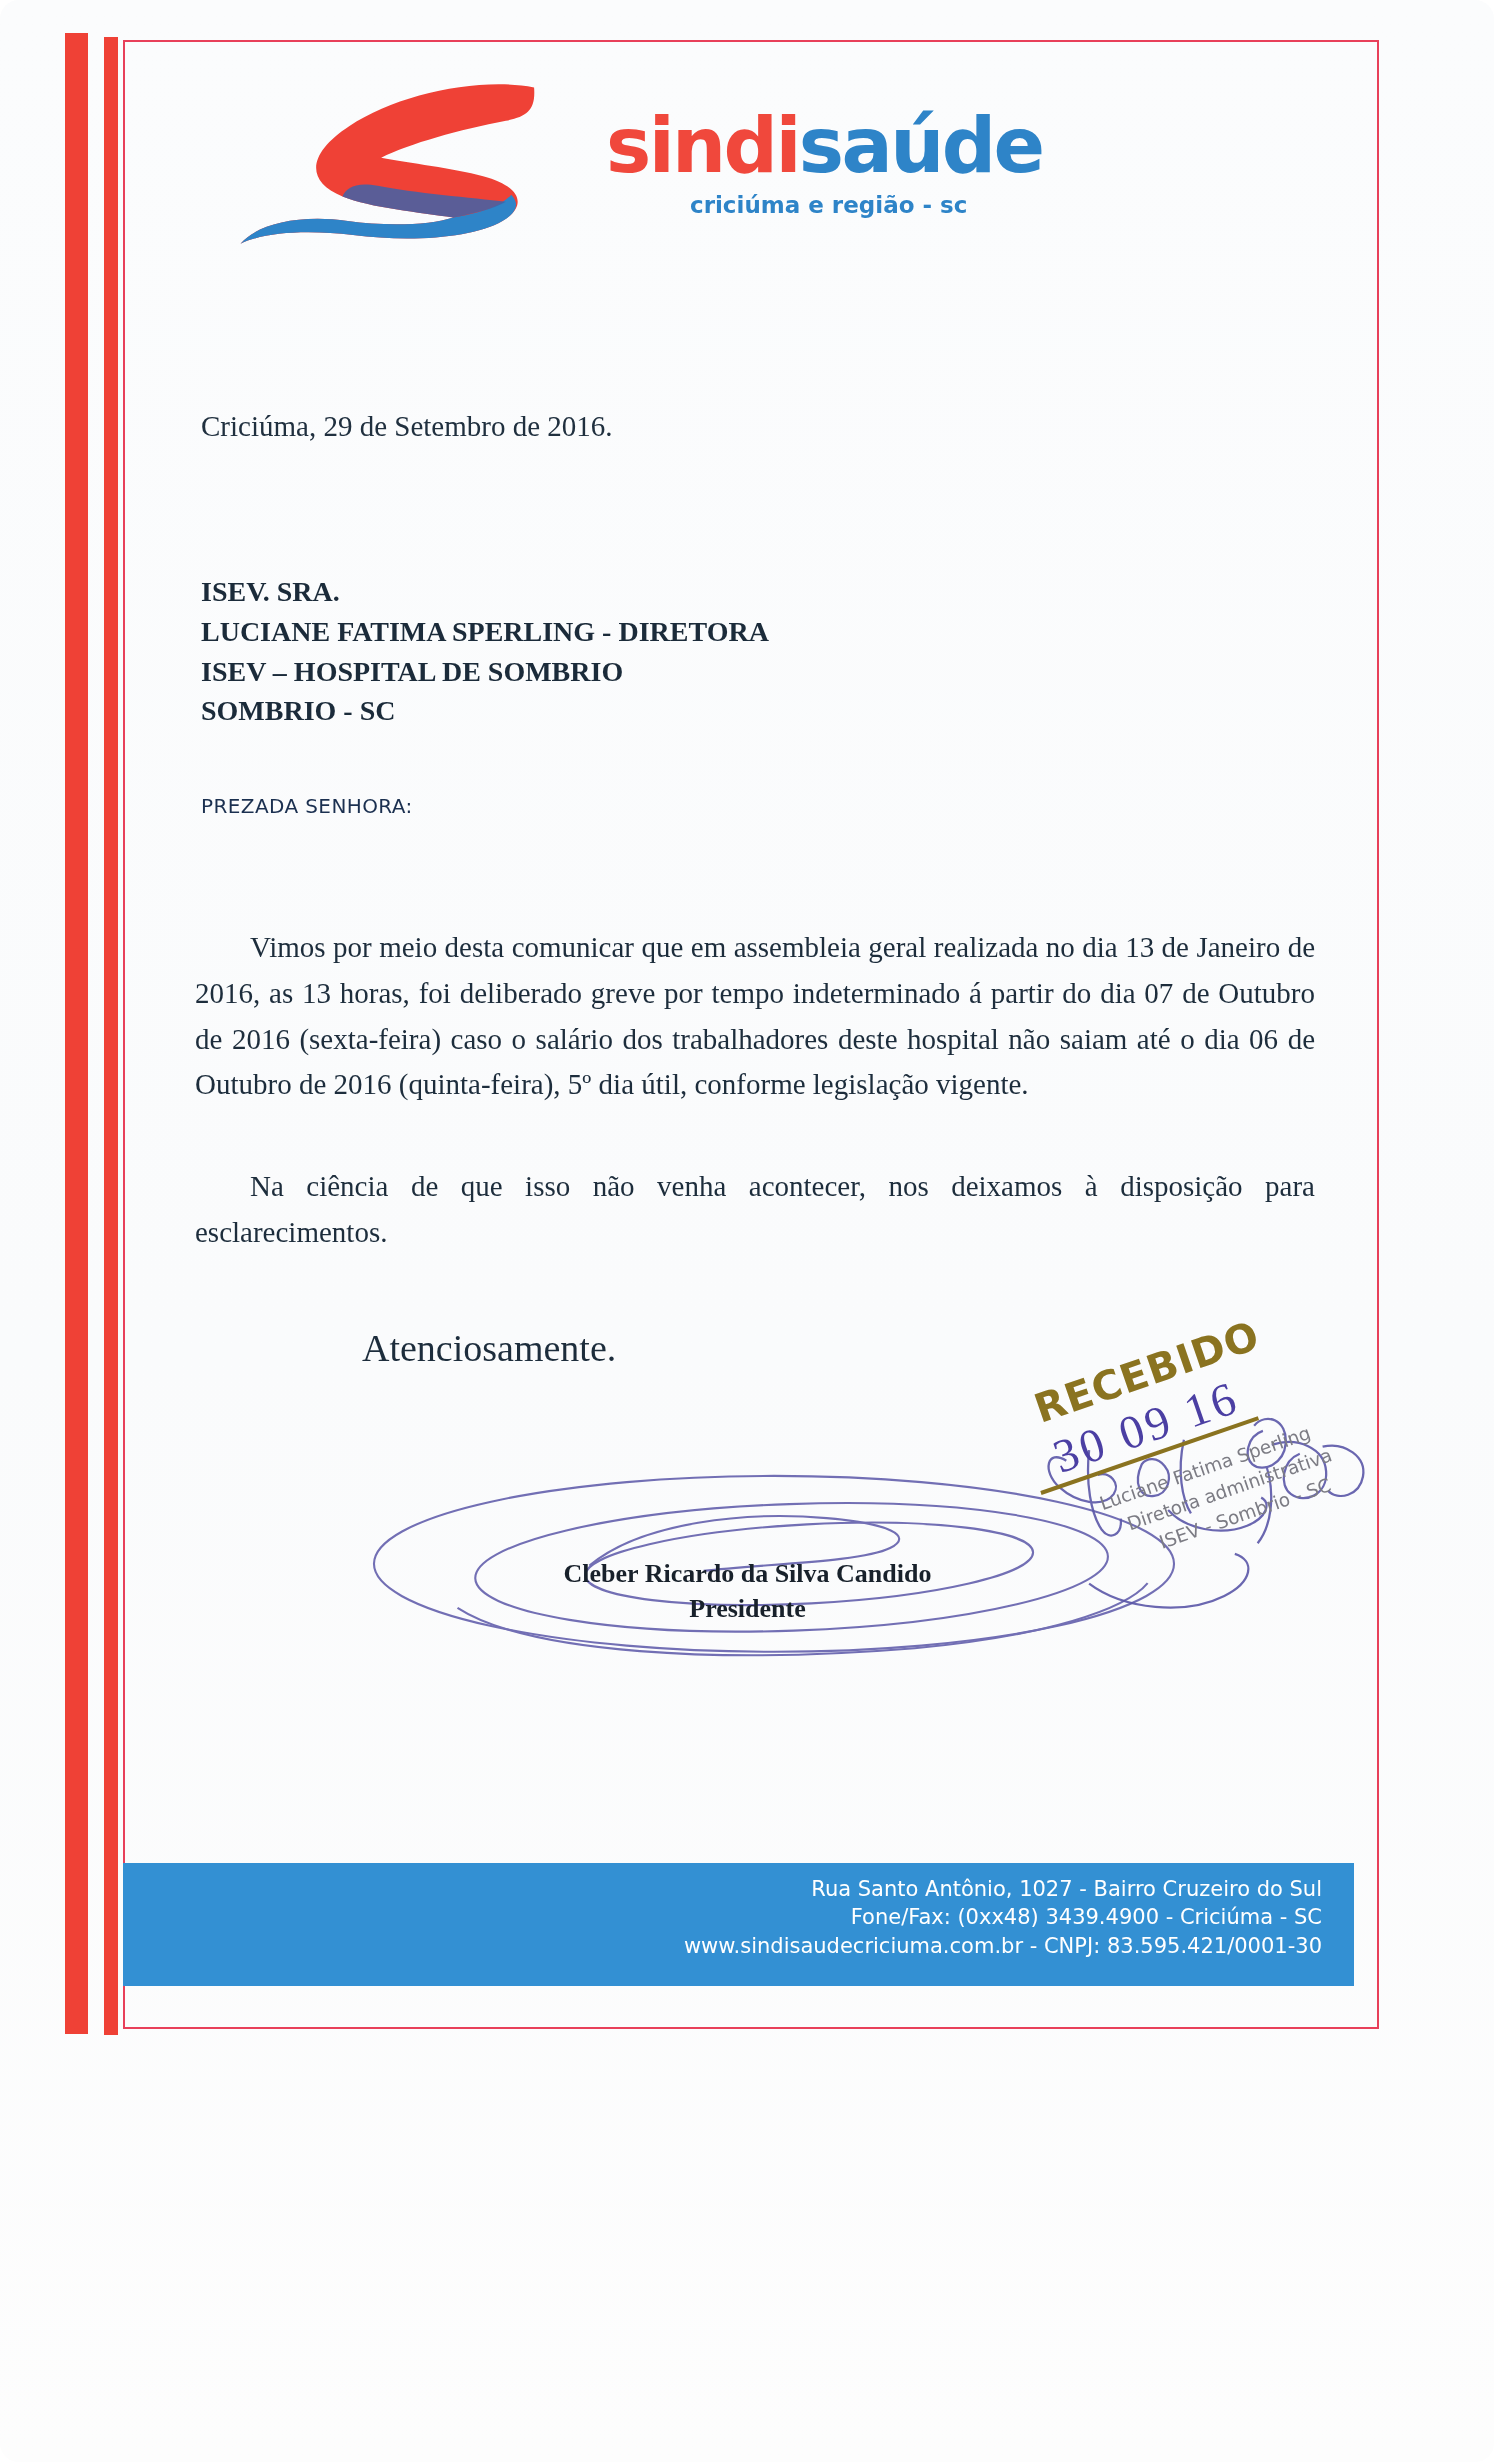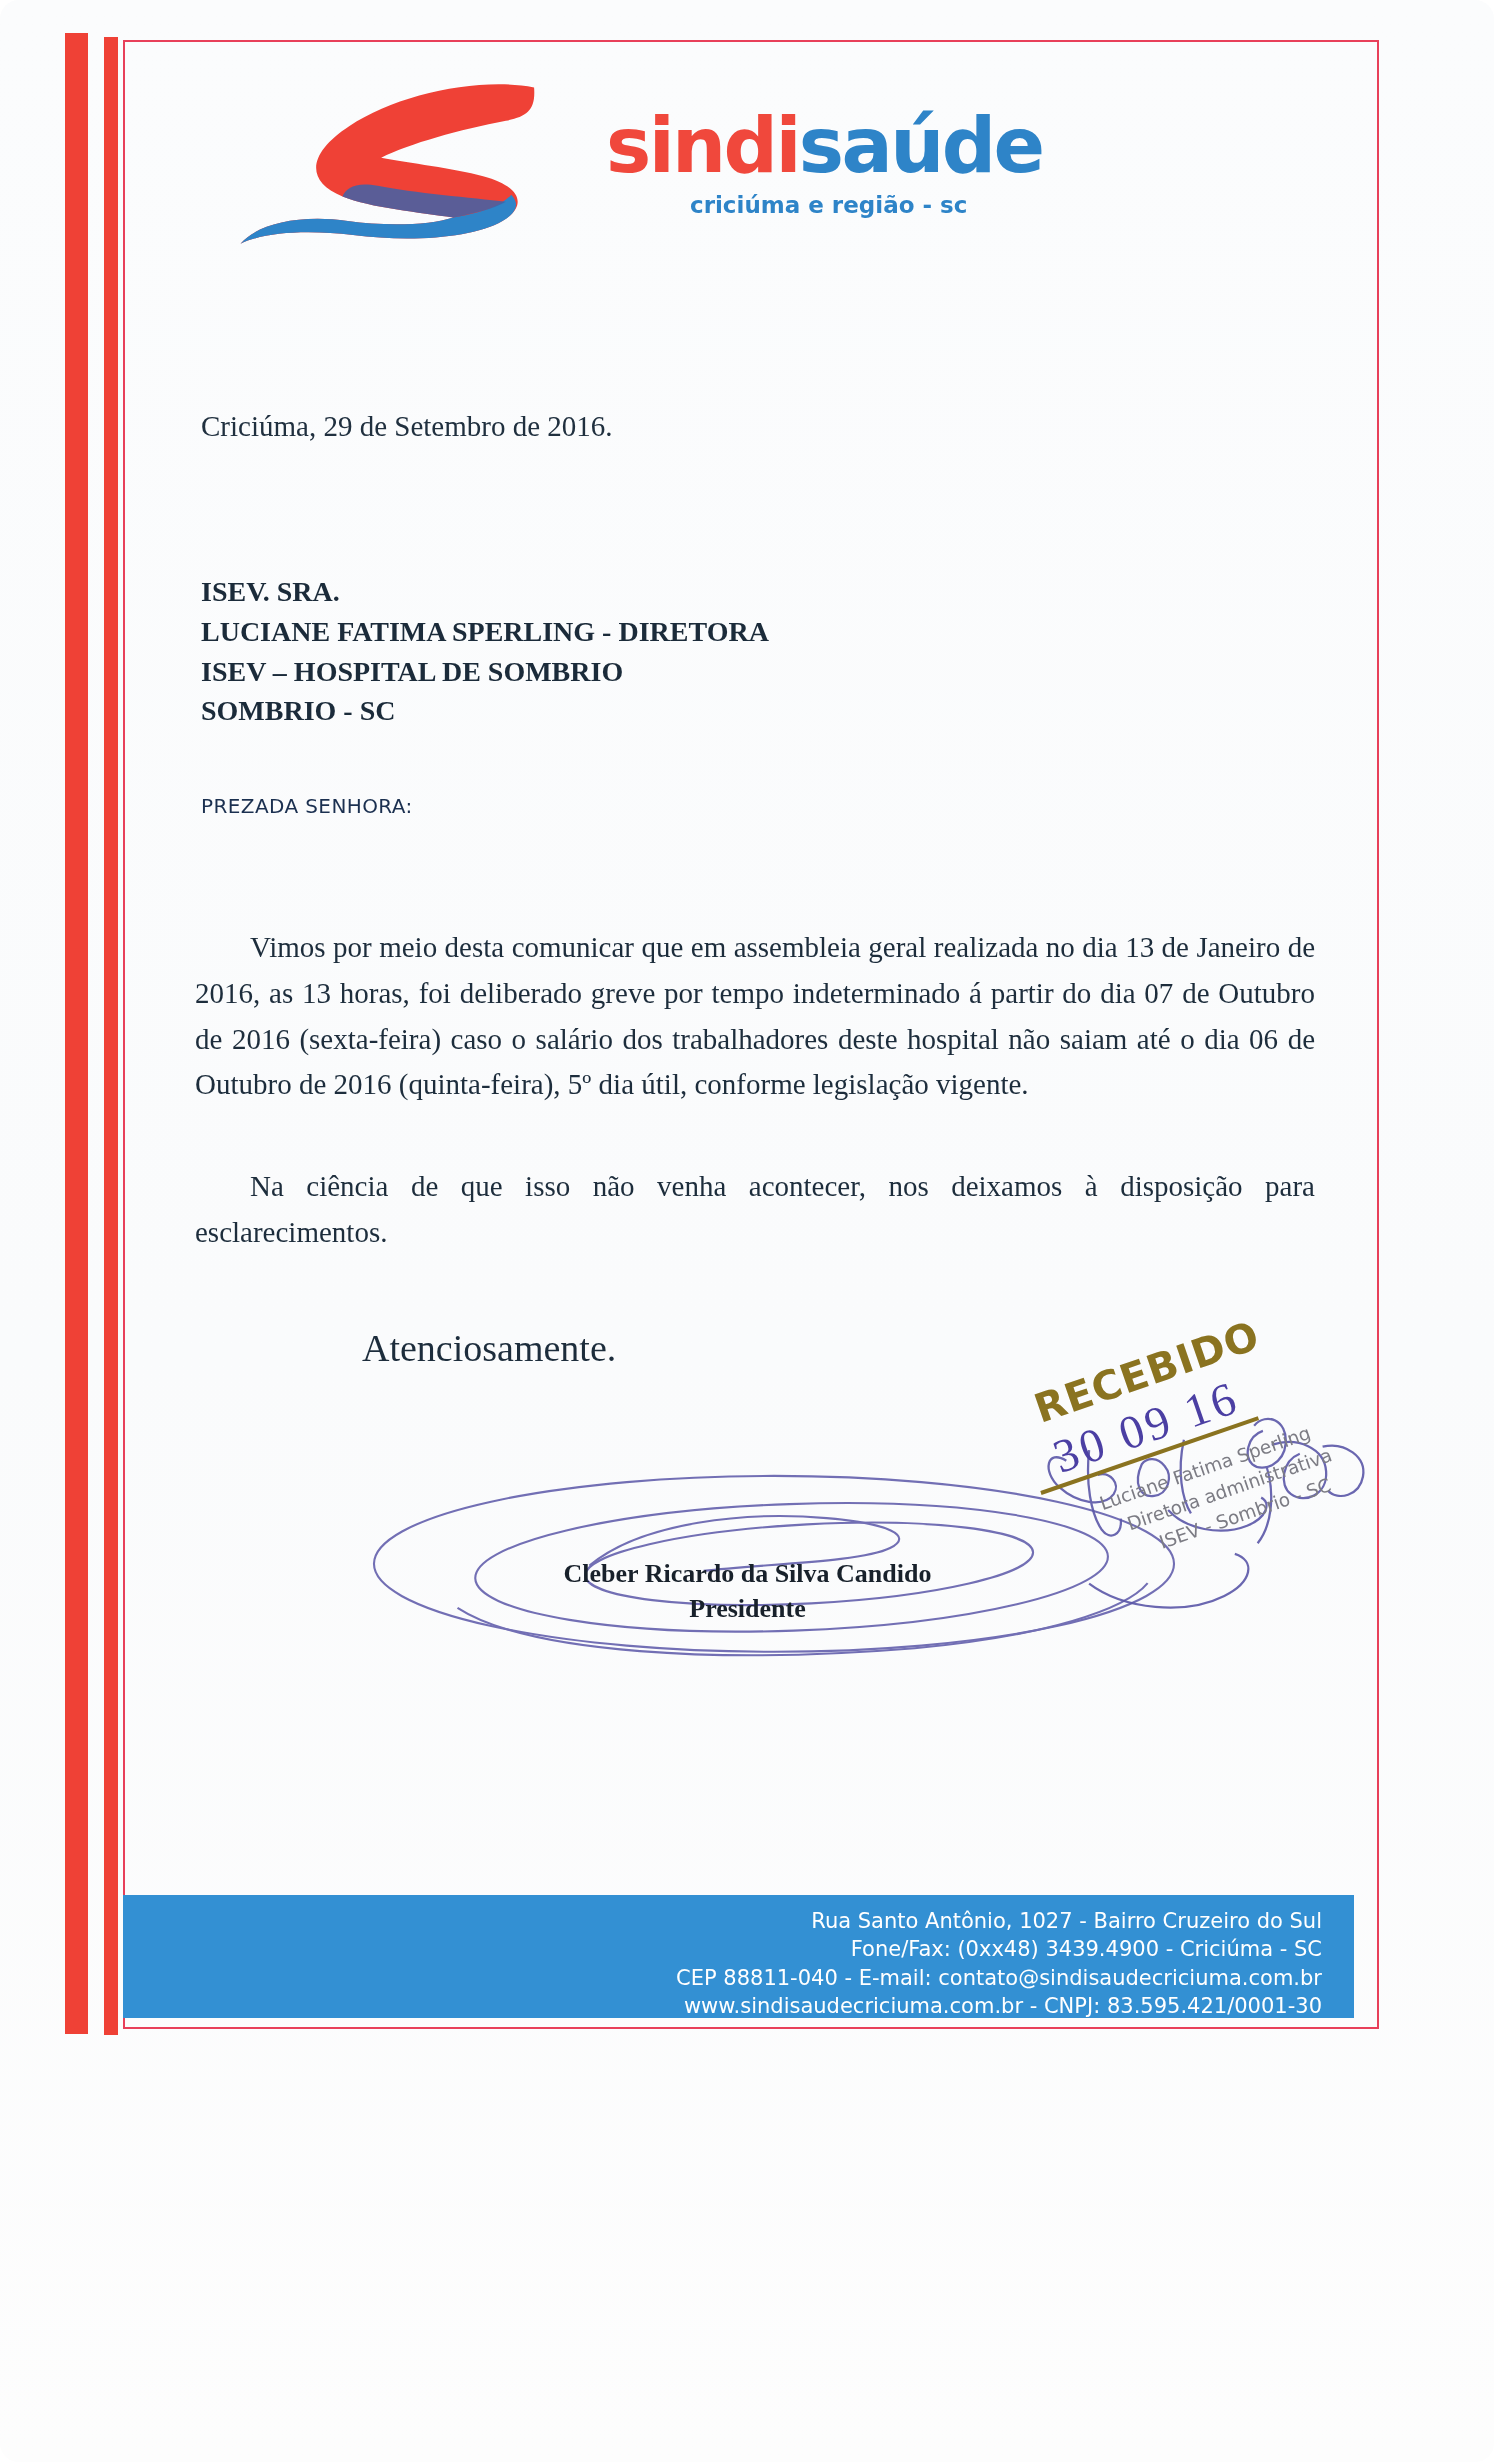--- a/index.html
+++ b/index.html
@@ -240,21 +240,20 @@
   }
 
   
   .footer {
     position: absolute;
     left: 123px;
     top: 1863px;
     width: 1231px;
     height: 123px;
     background: #3390d3;
-    margin-top: 32px;
   }
   .footer-text {
     position: absolute;
     right: 32px;
     top: 12.3px;
     text-align: right;
     font-family: "DejaVu Sans", sans-serif;
     font-size: 21px;
     color: #ffffff;
     line-height: 1.34;
@@ -343,19 +342,18 @@
       <div class="l1">Luciane Fatima Sperling</div>
       <div class="l2">Diretora administrativa</div>
       <div class="l3">ISEV - Sombrio - SC</div>
     </div>
   </div>
 
   <div class="footer">
     <div class="footer-text">
       <div>Rua Santo Antônio, 1027 - Bairro Cruzeiro do Sul</div>
       <div>Fone/Fax: (0xx48) 3439.4900 - Criciúma - SC</div>
-      <div>CEP 88811-040 - E-mail: contato@sindisaudecriciuma.com.br</div>
       <div>www.sindisaudecriciuma.com.br - CNPJ: 83.595.421/0001-30</div>
     </div>
   </div>
 
 </div>
 
 
 </body></html>

